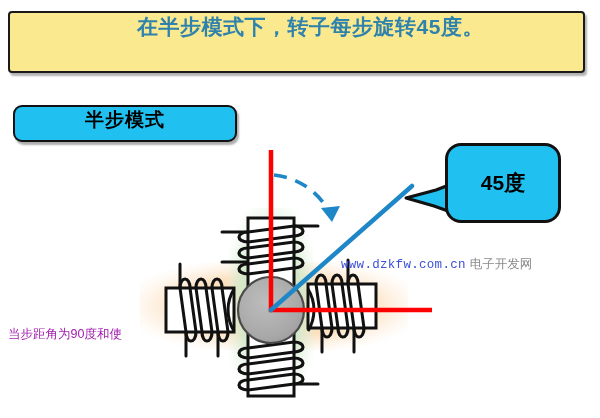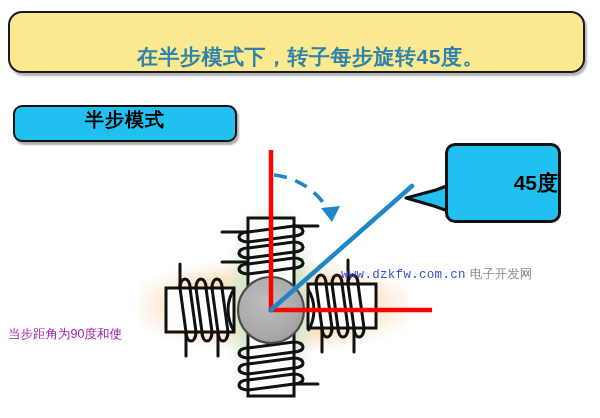--- a/index.html
+++ b/index.html
@@ -21,24 +21,24 @@
   
   .title-banner {
     position: absolute;
     left: 8px;
     top: 11px;
     width: 577px;
     height: 62px;
     box-sizing: border-box;
     background: #fae98f;
     border: 2px solid #1a1a1a;
-    border-radius: 14px;
+    border-radius: 4px;
     box-shadow: 2px 3px 2px rgba(0,0,0,0.30);
     display: flex;
-    align-items: flex-end;
+    align-items: flex-start;
     justify-content: center;
     padding-left: 28px;
   }
   .title-text {
     color: #2f82ab;
     font-size: 21px;
     font-weight: bold;
     letter-spacing: 0.5px;
     white-space: nowrap;
   }
@@ -75,21 +75,21 @@
     font-size: 12.5px;
     line-height: 1.45;
     font-weight: normal;
   }
   .caption div { white-space: nowrap; }
 
   
   .watermark {
     position: absolute;
     left: 341px;
-    top: 268px;
+    top: 258px;
     font-size: 12.5px;
     white-space: nowrap;
     line-height: 1;
   }
   .wm-url {
     font-family: "Liberation Mono", "DejaVu Sans Mono", monospace;
     color: #3b4fd8;
     letter-spacing: 0.3px;
   }
   .wm-cn {
@@ -100,24 +100,24 @@
   
   .bubble {
     position: absolute;
     left: 445px;
     top: 143px;
     width: 116px;
     height: 80px;
     box-sizing: border-box;
     background: #20c0f0;
     border: 3px solid #111111;
-    border-radius: 10px;
+    border-radius: 16px;
     display: flex;
     align-items: center;
-    justify-content: flex-end;
+    justify-content: center;
     z-index: 6;
   }
   .bubble-text {
     color: #000000;
     font-size: 21px;
     font-weight: bold;
   }
   .bubble-tail {
     position: absolute;
     left: 404px;

